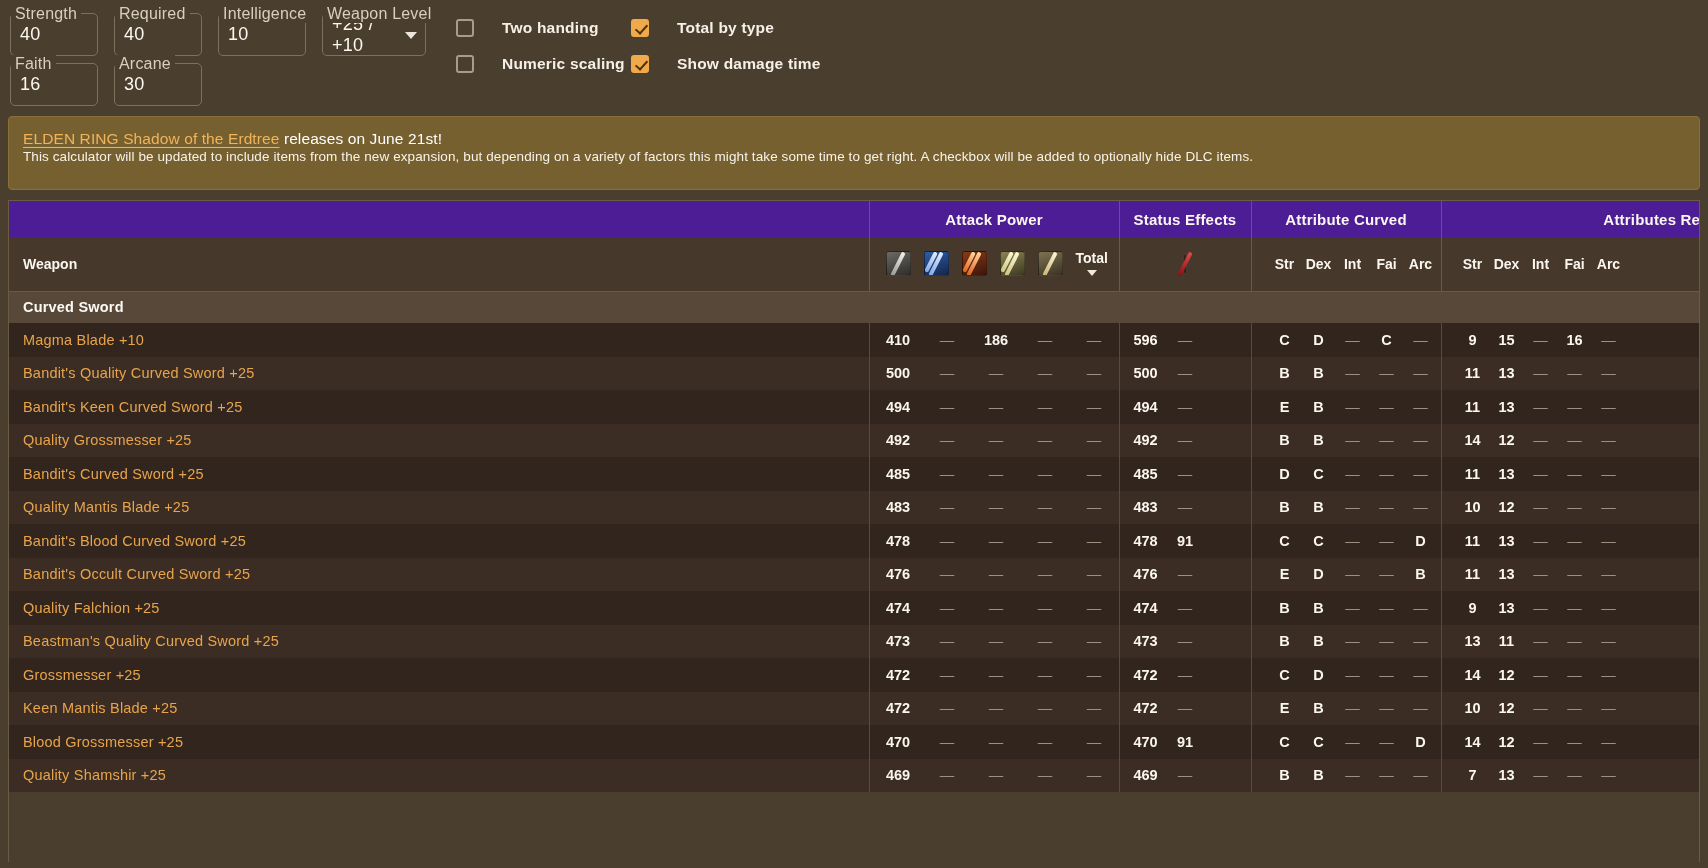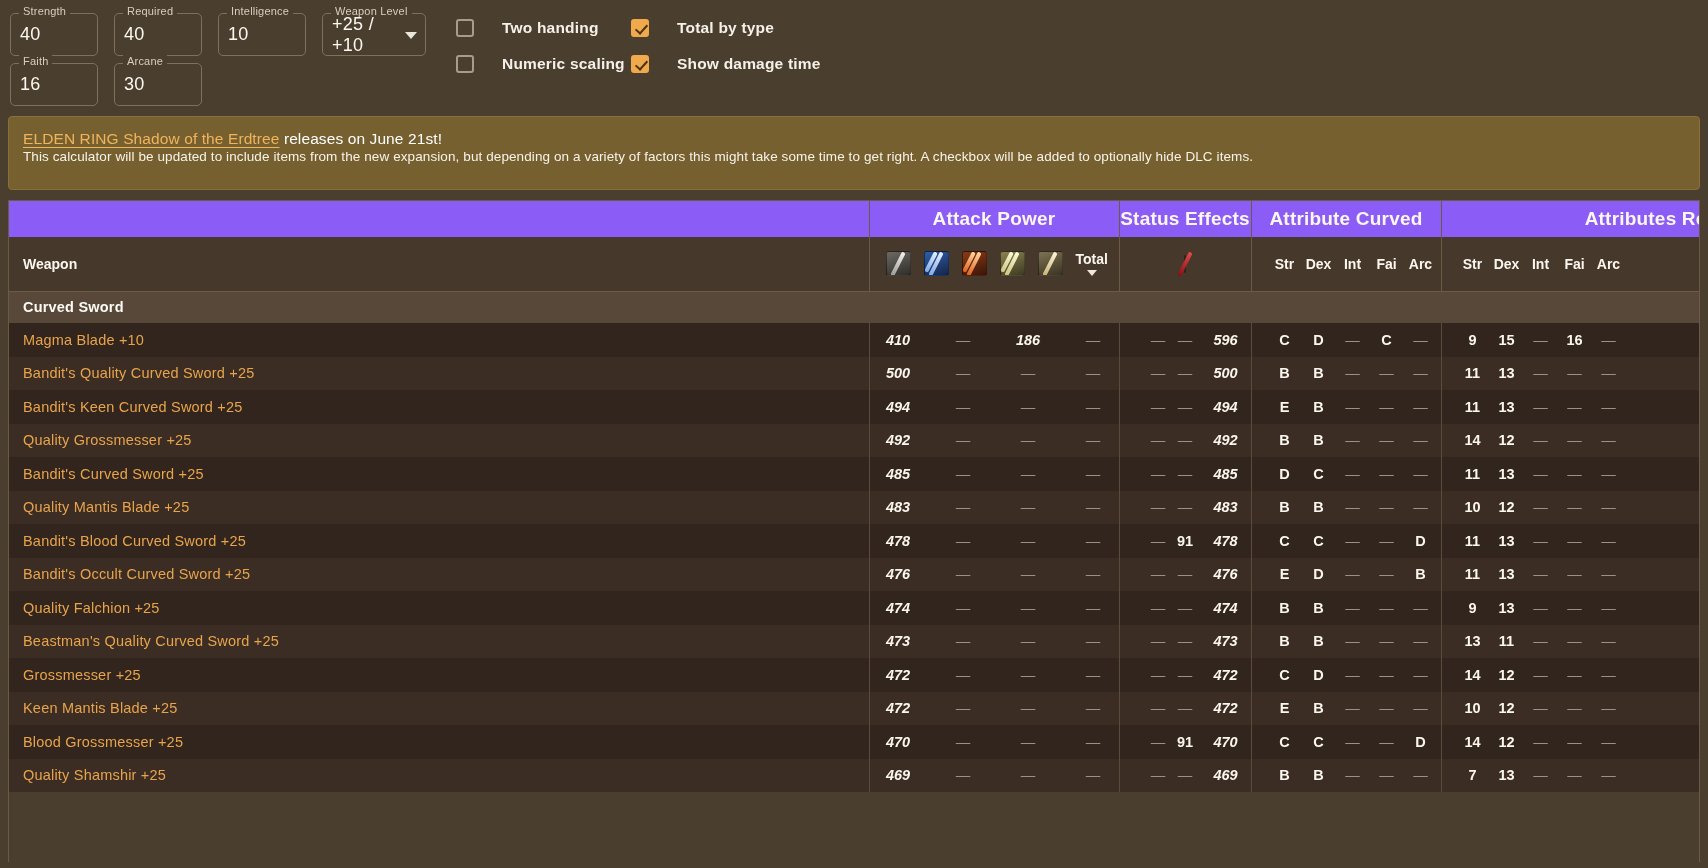--- a/index.html
+++ b/index.html
@@ -42,24 +42,24 @@
     border: 1.4px solid #7d705c;
     border-radius: 5px;
     padding: 0 9px;
     display: flex;
     align-items: center;
   }
   .field.wide { width: 104px; padding-right: 26px; }
   .field .lbl {
     position: absolute;
     top: -9px;
-    left: 8px;
+    left: 0;
     background: #4a3e2e;
     padding: 0 4px;
-    font-size: 11px;
+    font-size: 16px;
     color: #d8cfc0;
     letter-spacing: .2px;
     white-space: nowrap;
   }
   .field .val {
     font-size: 18px;
     color: #fdf8f0;
     letter-spacing: .3px;
   }
   .field .caret {
@@ -150,23 +150,23 @@
     border-bottom: none;
     overflow: hidden;
     height: 662px;
   }
   table {
     border-collapse: collapse;
     width: 1900px;
     table-layout: fixed;
   }
   thead tr.grp th {
-    background: #8b5cf6;
+    background: #4c1d95;
     height: 36px;
-    font-size: 19px;
+    font-size: 15px;
     font-weight: bold;
     color: #fbf6ee;
     letter-spacing: .2px;
     border-left: 1px solid #6b5b45;
     vertical-align: middle;
   }
   thead tr.sub th {
     background: #46382b;
     height: 54px;
     border-left: 1px solid #6b5b45;
@@ -178,21 +178,21 @@
   }
   thead tr.grp th:first-child,
   thead tr.sub th:first-child { border-left: none; }
 
   th.weapon-head {
     text-align: left;
     padding-left: 14px;
   }
   .ap-icons {
     display: flex;
-    align-items: flex-end;
+    align-items: flex-start;
     justify-content: flex-start;
     gap: 13px;
     padding-left: 16px;
   }
   .dicon {
     width: 25px; height: 25px;
     border-radius: 3px;
     position: relative;
     overflow: hidden;
     flex: 0 0 auto;
@@ -278,21 +278,21 @@
   .numrow {
     display: flex;
     align-items: center;
     height: 33.5px;
   }
   .numrow > span {
     flex: 0 0 auto;
     text-align: center;
   }
   .ap-row > span { width: 37px; }
-  .ap-row { padding-left: 10px; gap: 28px; font-style: italic; }
+  .ap-row { padding-left: 10px; gap: 12px; }
   .ap-row > span.total { width: 42px; }
   .dash { color: #9d9082; font-weight: normal; }
   .st-row { justify-content: center; }
   .scal-row { padding-left: 16px; }
   .scal-row > span { width: 34px; }
   .req-row { padding-left: 14px; }
   .req-row > span { width: 34px; }
 </style>
 </head>
 <body>

